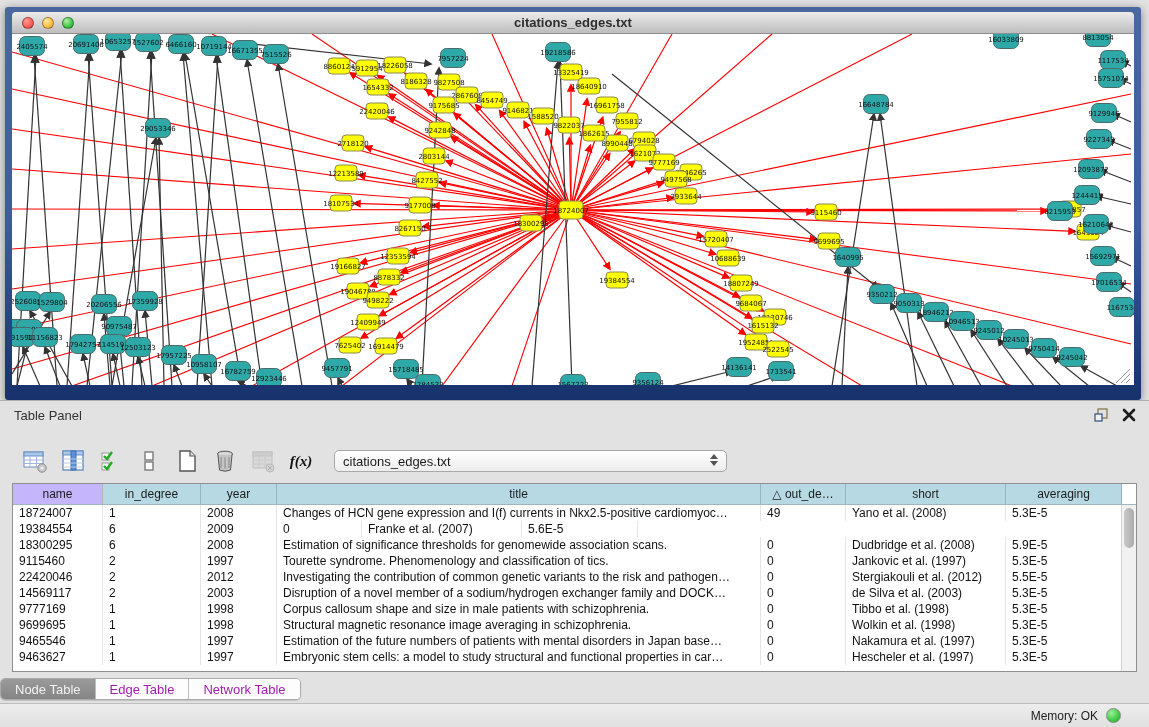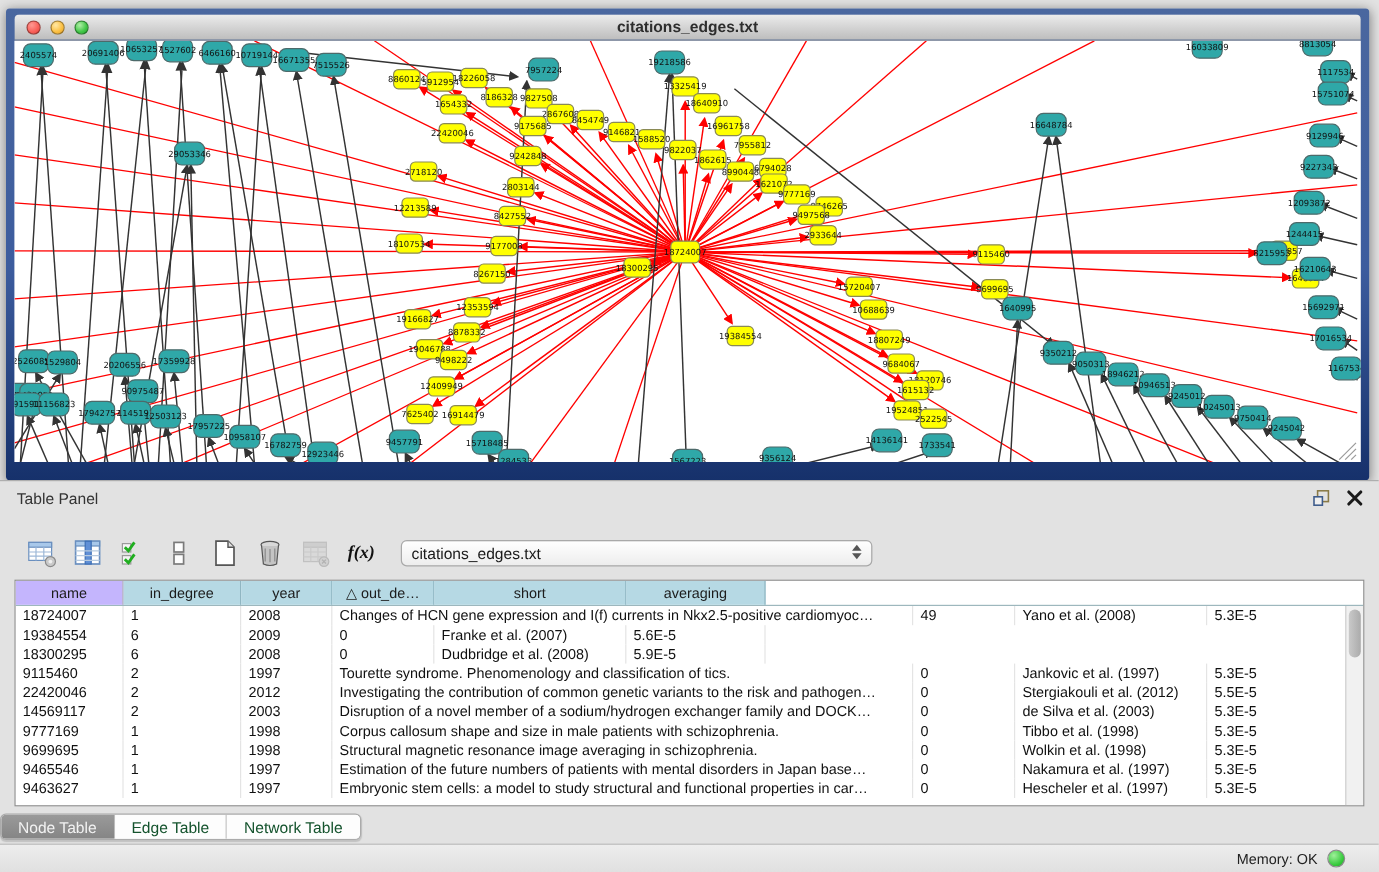--- a/index.html
+++ b/index.html
@@ -82,21 +82,21 @@
   .vscroll {
     position:absolute; top:21px; right:0; width:15px; bottom:0;
     background:#f1f1f1; border-left:1px solid #d0d0d0;
   }
   .vthumb { position:absolute; left:2px; top:3px; width:10px; height:40px; background:linear-gradient(90deg,#c9c9c9,#ababab); border-radius:6px; }
   
   .tp-tabs { position:absolute; left:0; right:0; top:277px; display:flex; justify-content:flex-start; }
   .seg { display:flex; border:1px solid #ababab; border-radius:5px; overflow:hidden; background:#fff; box-shadow:0 1px 1px rgba(0,0,0,.15); }
   .seg .tab {
     font-size:13px; padding:2px 14px; height:20px; line-height:17px;
-    color:#14532d; background:#fdfdfd; border-right:1px solid #bcbcbc; cursor:pointer;
+    color:#a21caf; background:#fdfdfd; border-right:1px solid #bcbcbc; cursor:pointer;
   }
   .seg .tab:last-child { border-right:none; }
   .seg .tab.selected { background:linear-gradient(#9a9a9a,#858585); color:#f2f2f2; }
   
   .status-bar {
     position:absolute; left:0; bottom:0; width:1149px; height:24px;
     background:linear-gradient(#ededed,#e0e0e0); border-top:1px solid #bdbdbd;
     display:flex; align-items:center; justify-content:flex-end; gap:8px; padding-right:28px;
   }
   .mem-label { font-size:12px; color:#222; }
@@ -808,20 +808,21 @@
           <i class="dn"></i>
         </span>
     </div>
   </div>
 
   <div class="tp-table">
     <div class="thead" id="table-head">
         <div class="th first" style="width: 90px;">name</div>
         <div class="th" style="width: 98px;">in_degree</div>
         <div class="th" style="width: 76px;">year</div>
+        <div class="th" style="width: 484px;">title</div>
         <div class="th" style="width: 85px;">△ out_de…</div>
         <div class="th" style="width: 160px;">short</div>
         <div class="th" style="width: 116px;">averaging</div>
       </div>
     <div id="table-body">
         <div class="trow">
           <div class="td" style="width: 90px;">18724007</div>
           <div class="td" style="width: 98px;">1</div>
           <div class="td" style="width: 76px;">2008</div>
           <div class="td" style="width: 484px;">Changes of HCN gene expression and I(f) currents in Nkx2.5-positive cardiomyoc…</div>
@@ -834,20 +835,21 @@
           <div class="td" style="width: 98px;">6</div>
           <div class="td" style="width: 76px;">2009</div>
           <div class="td" style="width: 85px;">0</div>
           <div class="td" style="width: 160px;">Franke et al. (2007)</div>
           <div class="td" style="width: 116px;">5.6E-5</div>
         </div>
         <div class="trow">
           <div class="td" style="width: 90px;">18300295</div>
           <div class="td" style="width: 98px;">6</div>
           <div class="td" style="width: 76px;">2008</div>
+          <div class="td" style="width: 484px;">Estimation of significance thresholds for genomewide association scans.</div>
           <div class="td" style="width: 85px;">0</div>
           <div class="td" style="width: 160px;">Dudbridge et al. (2008)</div>
           <div class="td" style="width: 116px;">5.9E-5</div>
         </div>
         <div class="trow">
           <div class="td" style="width: 90px;">9115460</div>
           <div class="td" style="width: 98px;">2</div>
           <div class="td" style="width: 76px;">1997</div>
           <div class="td" style="width: 484px;">Tourette syndrome. Phenomenology and classification of tics.</div>
           <div class="td" style="width: 85px;">0</div>

